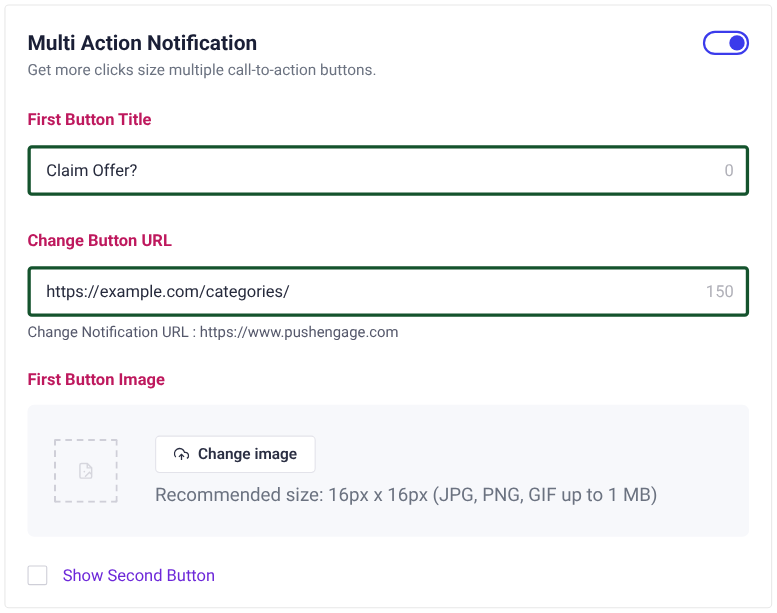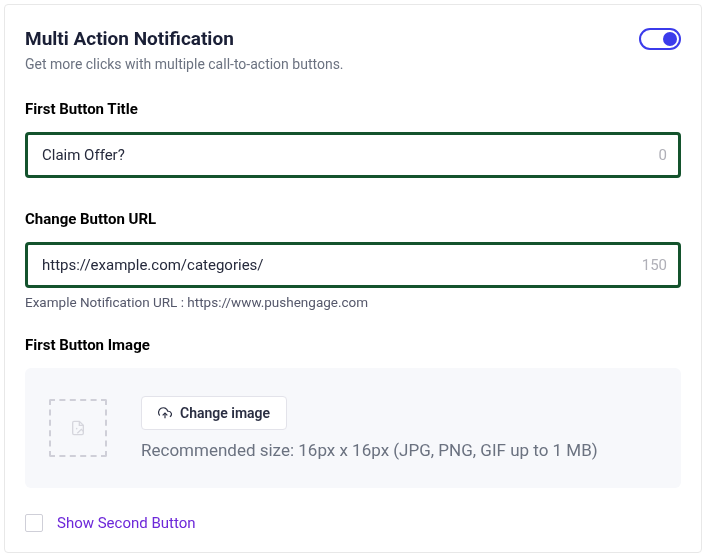--- a/index.html
+++ b/index.html
@@ -46,21 +46,21 @@
       height: 14px;
       background: #3b3beb;
       border-radius: 50%;
       position: absolute;
       right: 2px;
       top: 2px;
     }
     .field-label {
       font-size: 15px;
       font-weight: 700;
-      color: #000000;
+      color: #be185d;
       margin-bottom: 14px;
     }
     .input-wrap {
       position: relative;
       margin-bottom: 6px;
     }
     .text-input {
       width: 100%;
       padding: 11px 48px 11px 14px;
       border: 3px solid #14532d;
@@ -146,35 +146,35 @@
 <body>
 
 <div class="panel">
 
   <div class="header-row">
     <div class="title">Multi Action Notification</div>
     <div class="toggle">
       <div class="toggle-knob"></div>
     </div>
   </div>
-  <div class="subtitle">Get more clicks with multiple call-to-action buttons.</div>
+  <div class="subtitle">Get more clicks size multiple call-to-action buttons.</div>
 
   <div class="field-label">First Button Title</div>
   <div class="input-wrap">
     <input type="text" class="text-input" value="Claim Offer?" style="">
     <span class="char-count">0</span>
   </div>
   <div class="spacer-after-title"></div>
 
   <div class="field-label">Change Button URL</div>
   <div class="input-wrap">
     <input type="text" class="text-input" value="https://example.com/categories/" style="">
     <span class="char-count">150</span>
   </div>
-  <div class="hint">Example Notification URL : https://www.pushengage.com</div>
+  <div class="hint">Change Notification URL : https://www.pushengage.com</div>
 
   <div class="field-label">First Button Image</div>
   <div class="image-box">
     <div class="image-placeholder">
       <svg width="16" height="16" viewBox="0 0 24 24" fill="none" stroke="#9a9aa8" stroke-width="2">
         <path d="M14 2H6a2 2 0 0 0-2 2v16a2 2 0 0 0 2 2h12a2 2 0 0 0 2-2V8z"></path>
         <polyline points="14 2 14 8 20 8"></polyline>
         <circle cx="10" cy="13" r="1.2" fill="#9a9aa8" stroke="none"></circle>
         <path d="M20 17l-3-3-6 6"></path>
       </svg>

